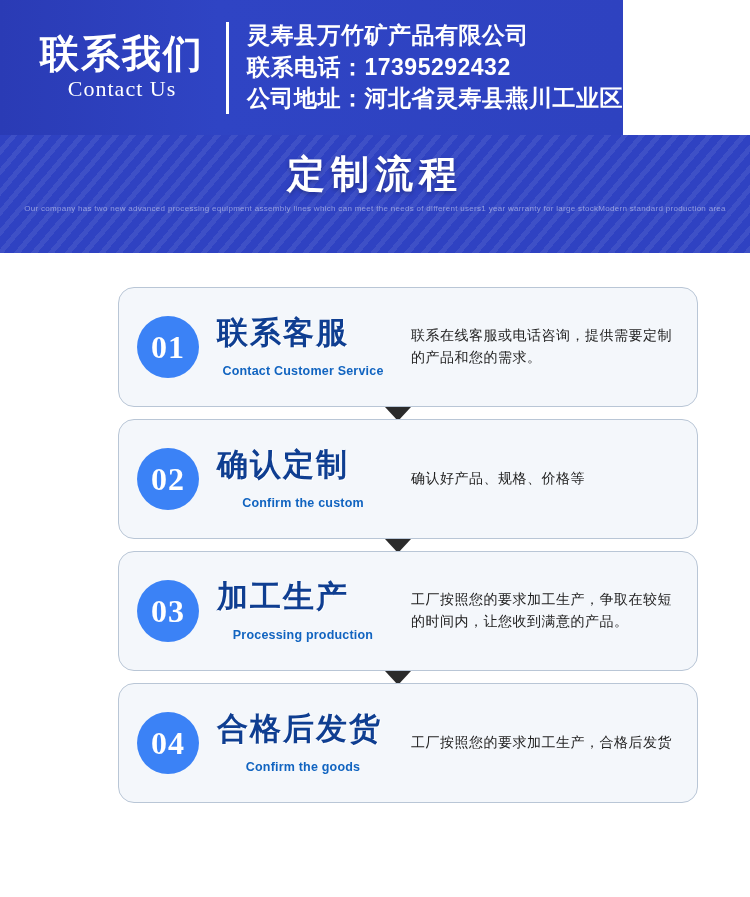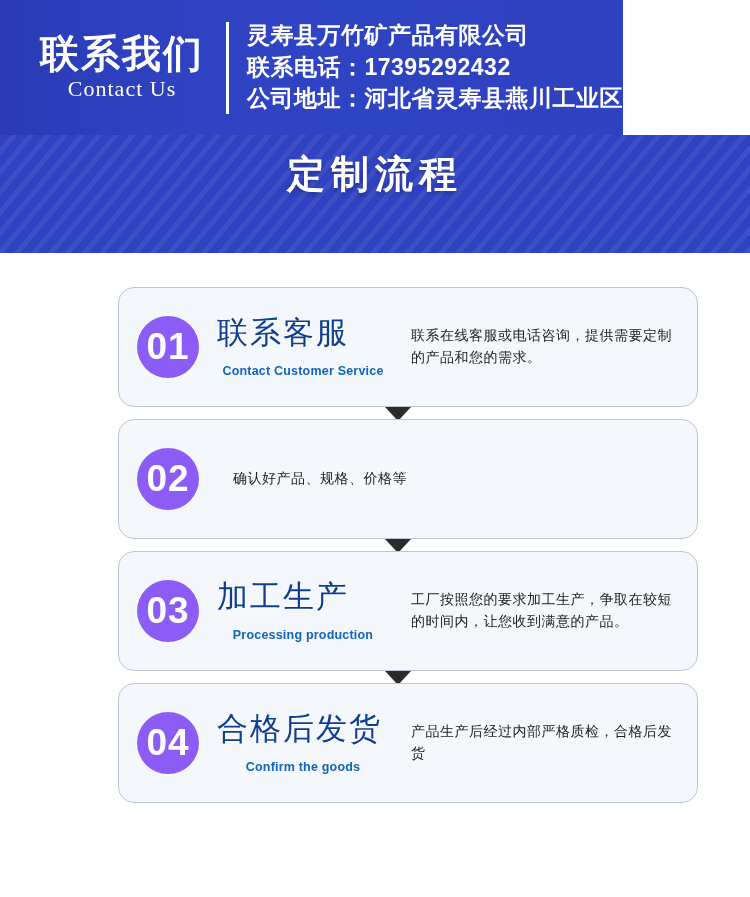--- a/index.html
+++ b/index.html
@@ -153,39 +153,39 @@
     width: 98px;
     flex: 0 0 98px;
     display: flex;
     align-items: center;
     justify-content: center;
   }
   .step-num-circle {
     width: 62px;
     height: 62px;
     border-radius: 50%;
-    background: #8b5cf6;
-    color: #ffffff;
-    font-size: 37px;
+    background: #3b82f6;
+    color: #ffffff;
+    font-size: 32px;
     font-weight: bold;
     display: flex;
     align-items: center;
     justify-content: center;
-    font-family: Liberation Sans, sans-serif;
+    font-family: Liberation Serif, serif;
     letter-spacing: 1px;
   }
   .step-labels {
     flex: 0 0 178px;
     width: 178px;
     padding-right: 6px;
     box-sizing: border-box;
   }
   .step-cn {
     font-size: 31px;
-    font-weight: normal;
+    font-weight: bold;
     color: #0f3e91;
     letter-spacing: 2px;
     line-height: 1.08;
     text-shadow: 1px 1px 0 rgba(255,255,255,0.9);
   }
   .step-en {
     font-size: 12.5px;
     font-weight: bold;
     color: #1164c0;
     letter-spacing: 0.2px;
@@ -225,20 +225,21 @@
     <div class="contact-divider"></div>
     <div class="contact-right">
       <div class="contact-line">灵寿县万竹矿产品有限公司</div>
       <div class="contact-line">联系电话：17395292432</div>
       <div class="contact-line">公司地址：河北省灵寿县燕川工业区</div>
     </div>
   </div>
 
   <div class="title-band">
     <div class="title-main">定制流程</div>
+    <div class="title-sub">Our company has two new advanced processing equipment assembly lines which can meet the needs of different users1 year warranty for large stockModern standard production area</div>
   </div>
 
   <div class="steps">
 
     <div class="step-row">
       <div class="step-card">
         <div class="step-num">
           <div class="step-num-circle">01</div>
         </div>
         <div class="step-labels">
@@ -248,20 +249,24 @@
         <div class="step-desc">联系在线客服或电话咨询，提供需要定制的产品和您的需求。</div>
       </div>
       <div class="arrow"></div>
     </div>
 
     <div class="step-row">
       <div class="step-card">
         <div class="step-num">
           <div class="step-num-circle">02</div>
         </div>
+        <div class="step-labels">
+          <div class="step-cn">确认定制</div>
+          <div class="step-en">Confirm the custom</div>
+        </div>
         <div class="step-desc">确认好产品、规格、价格等</div>
       </div>
       <div class="arrow"></div>
     </div>
 
     <div class="step-row">
       <div class="step-card">
         <div class="step-num">
           <div class="step-num-circle">03</div>
         </div>
@@ -276,19 +281,19 @@
 
     <div class="step-row">
       <div class="step-card">
         <div class="step-num">
           <div class="step-num-circle">04</div>
         </div>
         <div class="step-labels">
           <div class="step-cn">合格后发货</div>
           <div class="step-en">Confirm the goods</div>
         </div>
-        <div class="step-desc">产品生产后经过内部严格质检，合格后发货</div>
+        <div class="step-desc">工厂按照您的要求加工生产，合格后发货</div>
       </div>
 
     </div>
 
   </div>
 </div>
 
 </body></html>

